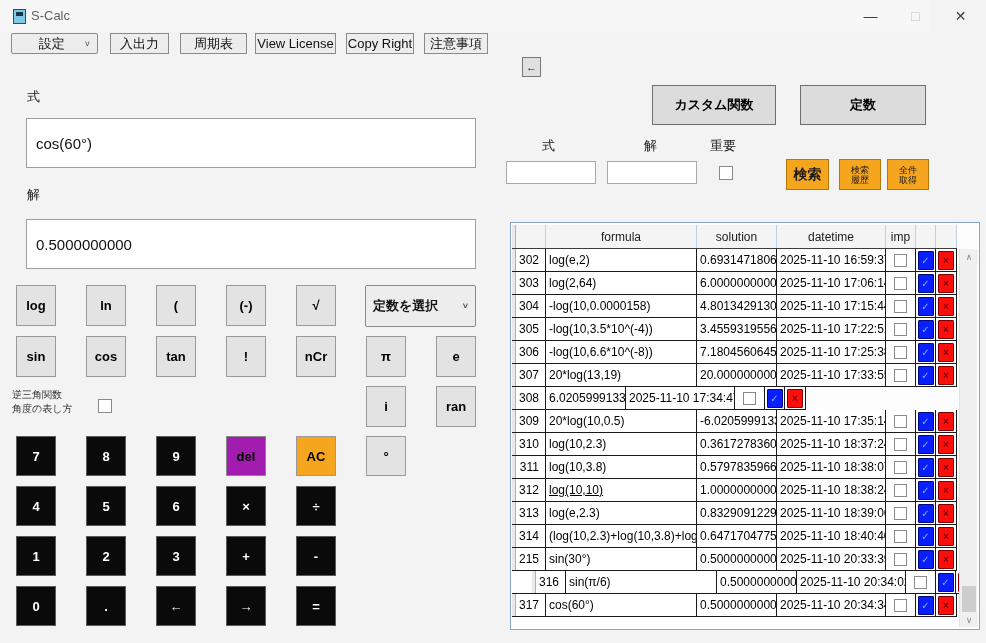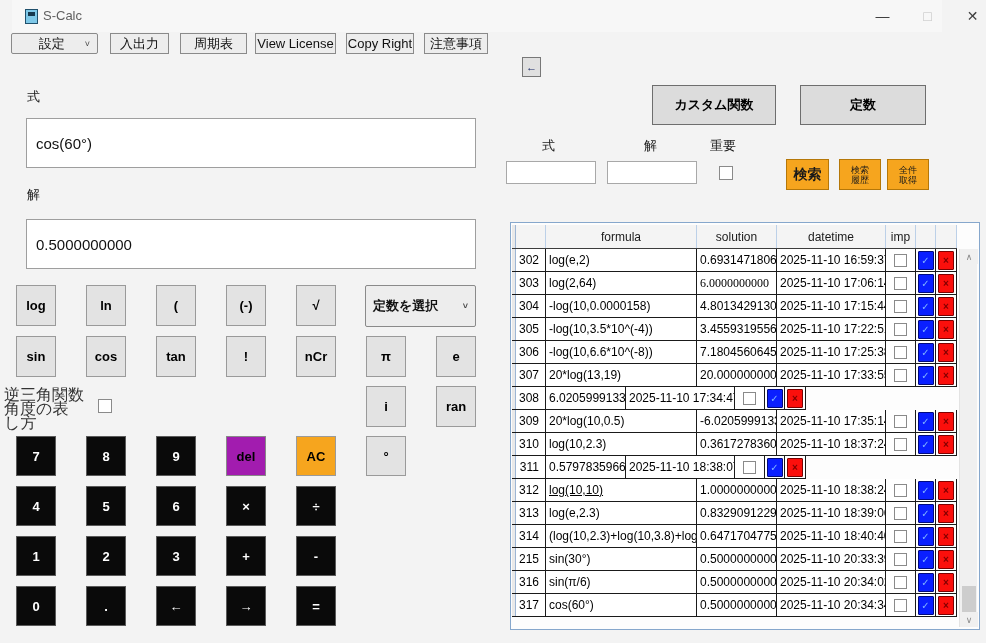--- a/index.html
+++ b/index.html
@@ -5,21 +5,21 @@
   * { box-sizing: border-box; margin: 0; padding: 0; }
   html,body { background:#d9d9d9; }
   body { font-family: "Liberation Sans", "DejaVu Sans", sans-serif; }
   .window {
     position: relative; width: 986px; height: 643px;
     background:#f3f3f3; overflow:hidden; outline:1px solid #bfbfbf;
   }
   .abs { position:absolute; }
 
   
-  .titlebar { position:absolute; left:12px; top:0; width:930px; height:32px; background:#f7f7f7; }
+  .titlebar { position:absolute; left:0; top:0; width:930px; height:32px; background:#f7f7f7; }
   .app-icon { position:absolute; left:13px; top:9px; width:13px; height:15px;
     background:#7ec8e8; border:1px solid #20506c; }
   .app-icon::after{ content:""; position:absolute; left:2px; top:2px; right:2px; height:4px; background:#16384e;}
   .win-title { position:absolute; left:31px; top:8px; font-size:13px; color:#5f5f5f; }
   .winbtn { position:absolute; top:0; width:45px; height:32px; display:flex; align-items:center; justify-content:center;
     font-size:14px; color:#404040; background:transparent; border:none; }
   .winbtn.max { color:#c3c3c3; }
 
   
   .combo { background:#ededed; border:1px solid #8a8a8a; border-radius:2px; display:flex;
@@ -34,21 +34,21 @@
     font-size:15px; color:#111; padding:0 9px; font-family:inherit; }
 
   
   .fbtn { position:absolute; width:40px; height:41px; background:#e3e3e3; border:1px solid #9a9a9a;
     font-size:13px; font-weight:700; color:#000; display:flex; align-items:center; justify-content:center; font-family:inherit;}
   .kbtn { position:absolute; width:40px; height:40px; background:#0a0a0a; border:1px solid #5a5a5a;
     font-size:13px; font-weight:700; color:#fff; display:flex; align-items:center; justify-content:center; font-family:inherit;}
   .kbtn.cyan { background:#a21caf; color:#000; border-color:#888; }
   .kbtn.orange { background:#f6a51e; color:#000; border-color:#9a9a9a; }
   .const-combo { position:absolute; left:365px; top:285px; width:111px; height:42px; font-weight:700;}
-  .inv-label { position:absolute; left:4px; top:388px; width:80px; font-size:16px; color:#333; line-height:14px; }
+  .inv-label { position:absolute; left:12px; top:388px; width:80px; font-size:10px; color:#333; line-height:14px; }
   .checkbox { appearance:none; width:14px; height:14px; background:#fff; border:1px solid #8a8a8a; }
 
   
   .back-btn { position:absolute; left:522px; top:57px; width:19px; height:20px; background:#e0e0e0;
     border:1px solid #777; font-size:11px; display:flex; align-items:center; justify-content:center; color:#102060;}
   .bigbtn { position:absolute; top:85px; height:40px; background:#dcdcdc; border:1px solid #6e6e6e;
     font-size:13px; font-weight:700; color:#000; display:flex; align-items:center; justify-content:center; font-family:inherit;}
   .sm-label { position:absolute; top:137px; font-size:13px; color:#1a1a1a; }
   .sm-input { position:absolute; top:161px; width:90px; height:23px; background:#fff; border:1px solid #a8a8a8;
     font-size:13px; padding:0 4px; font-family:inherit;}
@@ -197,21 +197,21 @@
             <button class="cellbtn chk">✓</button>
           </div>
           <div class="c del act" style="width: 21px;">
             <button class="cellbtn del">×</button>
           </div>
         </div>
         <div class="trow" style="top: 49px;">
           <div class="c strip" style="width: 4px;"></div>
           <div class="c num" style="width: 30px;">303</div>
           <div class="c formula" style="width: 151px;">log(2,64)</div>
-          <div class="c sol" style="width: 80px; font-family: Liberation Serif, serif;">6.0000000000</div>
+          <div class="c sol" style="width: 80px;">6.0000000000</div>
           <div class="c dt" style="width: 109px;">2025-11-10 17:06:14</div>
           <div class="c imp" style="width: 30px;">
             <input type="checkbox" class="imp-box" style="">
           </div>
           <div class="c chk act" style="width: 20px;">
             <button class="cellbtn chk">✓</button>
           </div>
           <div class="c del act" style="width: 21px;">
             <button class="cellbtn del">×</button>
           </div>
@@ -323,20 +323,21 @@
           <div class="c chk act" style="width: 20px;">
             <button class="cellbtn chk">✓</button>
           </div>
           <div class="c del act" style="width: 21px;">
             <button class="cellbtn del">×</button>
           </div>
         </div>
         <div class="trow" style="top: 233px;">
           <div class="c strip" style="width: 4px;"></div>
           <div class="c num" style="width: 30px;">311</div>
+          <div class="c formula" style="width: 151px;">log(10,3.8)</div>
           <div class="c sol" style="width: 80px;">0.5797835966</div>
           <div class="c dt" style="width: 109px;">2025-11-10 18:38:07</div>
           <div class="c imp" style="width: 30px;">
             <input type="checkbox" class="imp-box" style="">
           </div>
           <div class="c chk act" style="width: 20px;">
             <button class="cellbtn chk">✓</button>
           </div>
           <div class="c del act" style="width: 21px;">
             <button class="cellbtn del">×</button>
@@ -399,21 +400,21 @@
           <div class="c imp" style="width: 30px;">
             <input type="checkbox" class="imp-box" style="">
           </div>
           <div class="c chk act" style="width: 20px;">
             <button class="cellbtn chk">✓</button>
           </div>
           <div class="c del act" style="width: 21px;">
             <button class="cellbtn del">×</button>
           </div>
         </div>
-        <div class="trow" style="top: 348px;">
+        <div class="trow" style="top: 348px; padding-left: 20px;">
           <div class="c strip" style="width: 4px;"></div>
           <div class="c num" style="width: 30px;">316</div>
           <div class="c formula" style="width: 151px;">sin(π/6)</div>
           <div class="c sol" style="width: 80px;">0.5000000000</div>
           <div class="c dt" style="width: 109px;">2025-11-10 20:34:02</div>
           <div class="c imp" style="width: 30px;">
             <input type="checkbox" class="imp-box" style="">
           </div>
           <div class="c chk act" style="width: 20px;">
             <button class="cellbtn chk">✓</button>

